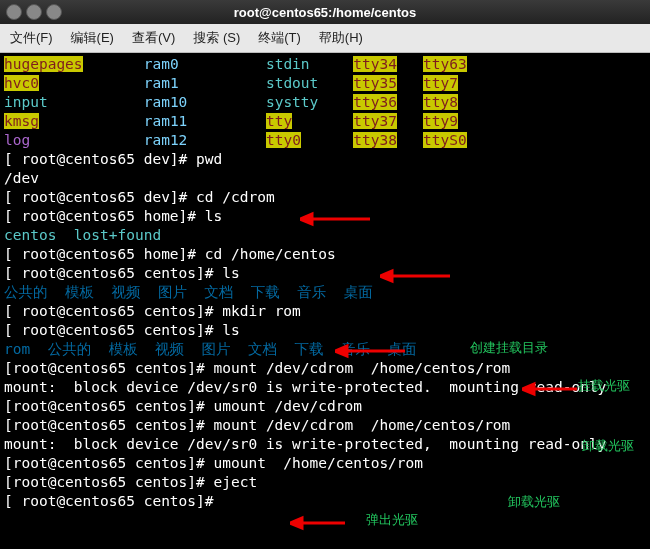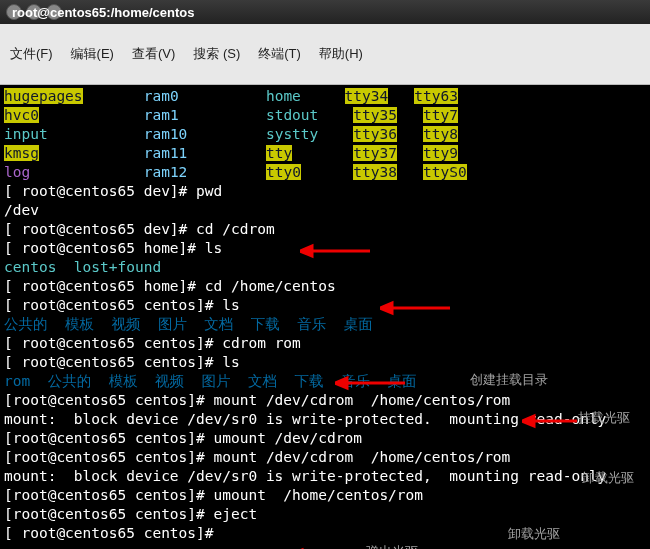--- a/index.html
+++ b/index.html
@@ -1,30 +1,30 @@
 <!DOCTYPE html>
 <html><head>
 <meta charset="utf-8">
 <style>
 html,body{margin:0;padding:0;background:#2a3a4a}
 .window{width:650px;height:549px;background:#000;display:flex;flex-direction:column;font-family:"DejaVu Sans Mono","Courier New",monospace}
 .titlebar{height:24px;background:linear-gradient(#3a3a3a,#222);display:flex;align-items:center;padding:0 6px;color:#eee;font:bold 13px sans-serif}
 .wbtns{display:flex;gap:4px;margin-right:auto}
 .wbtn{width:14px;height:14px;border-radius:50%;background:#888;border:1px solid #555}
-.title{position:absolute;left:12px;right:0;text-align:left;color:#fff;font:bold 13px sans-serif}
-.menubar{height:28px;background:#e8e8e8;display:flex;align-items:center;padding:16px 10px;gap:18px;font:13px sans-serif;color:#222;border-bottom:1px solid #bbb}
+.title{position:absolute;left:0;right:0;text-align:center;color:#fff;font:bold 13px sans-serif}
+.menubar{height:28px;background:#e8e8e8;display:flex;align-items:center;padding:0 10px;gap:18px;font:13px sans-serif;color:#222;border-bottom:1px solid #bbb}
 .menubar span{cursor:pointer}
 .term{flex:1;background:#000;color:#fff;font-size:14.5px;line-height:19px;padding:2px 4px;overflow:hidden;white-space:pre;position:relative}
 .c{color:#5bc9c9}
 .y{color:#7dd3fc}
-.hl{background:#c9c900;color:#0f172a}
+.hl{background:#c9c900;color:#7f1d1d}
 .m{color:#aa66cc}
 .b{color:#0369a1}
 .g{color:#999}
-.ann{position:absolute;color:#a3a3a3;font:13px sans-serif;white-space:nowrap}
+.ann{position:absolute;color:#22c55e;font:13px sans-serif;white-space:nowrap}
 .arrow{position:absolute;pointer-events:none}
 .ar{stroke:#e00;stroke-width:3;fill:#e00}
 </style>
 </head>
 <body>
 
 <div class="window">
   <div class="titlebar">
     <div class="wbtns">
       <div class="wbtn"></div>
@@ -34,34 +34,34 @@
     <div class="title">root@centos65:/home/centos</div>
   </div>
   <div class="menubar">
     <span>文件(F)</span>
     <span>编辑(E)</span>
     <span>查看(V)</span>
     <span>搜索 (S)</span>
     <span>终端(T)</span>
     <span>帮助(H)</span>
   </div>
-  <div class="term"><span class="c hl">hugepages</span>       <span class="y">ram0</span>          <span class="c">home</span>     <span class="y hl">tty34</span>   <span class="y hl">tty63</span>
+  <div class="term"><span class="c hl">hugepages</span>       <span class="y">ram0</span>          <span class="c">stdin</span>     <span class="y hl">tty34</span>   <span class="y hl">tty63</span>
 <span class="y hl">hvc0</span>            <span class="y">ram1</span>          <span class="c">stdout</span>    <span class="y hl">tty35</span>   <span class="y hl">tty7</span>
 <span class="c">input</span>           <span class="y">ram10</span>         <span class="c">systty</span>    <span class="y hl">tty36</span>   <span class="y hl">tty8</span>
 <span class="y hl">kmsg</span>            <span class="y">ram11</span>         <span class="y hl">tty</span>       <span class="y hl">tty37</span>   <span class="y hl">tty9</span>
 <span class="m">log</span>             <span class="y">ram12</span>         <span class="y hl">tty0</span>      <span class="y hl">tty38</span>   <span class="y hl">ttyS0</span>
 <span>[ root@centos65 dev]# </span><span>pwd</span>
 <span>/dev</span>
 <span>[ root@centos65 dev]# </span><span>cd /cdrom</span>
 <span>[ root@centos65 home]# </span><span>ls</span>
 <span class="c">centos  lost+found</span>
 <span>[ root@centos65 home]# </span><span>cd /home/centos</span>
 <span>[ root@centos65 centos]# </span><span>ls</span>
 <span class="b" id="ls1">公共的  模板  视频  图片  文档  下载  音乐  桌面</span>
-<span>[ root@centos65 centos]# </span><span>cdrom rom</span>
+<span>[ root@centos65 centos]# </span><span>mkdir rom</span>
 <span>[ root@centos65 centos]# </span><span>ls</span>
 <span class="b">rom</span>  <span class="b" id="ls2">公共的  模板  视频  图片  文档  下载  音乐  桌面</span>
 <span>[root@centos65 centos]# </span><span>mount /dev/cdrom  /home/centos/rom</span>
 <span>mount:  block device /dev/sr0 is write-protected.  mounting read-only</span>
 <span>[root@centos65 centos]# </span><span>umount /dev/cdrom</span>
 <span>[root@centos65 centos]# </span><span>mount /dev/cdrom  /home/centos/rom</span>
 <span>mount:  block device /dev/sr0 is write-protected,  mounting read-only</span>
 <span>[root@centos65 centos]# </span><span>umount  /home/centos/rom</span>
 <span>[root@centos65 centos]# </span><span>eject</span>
 <span>[ root@centos65 centos]# </span>

